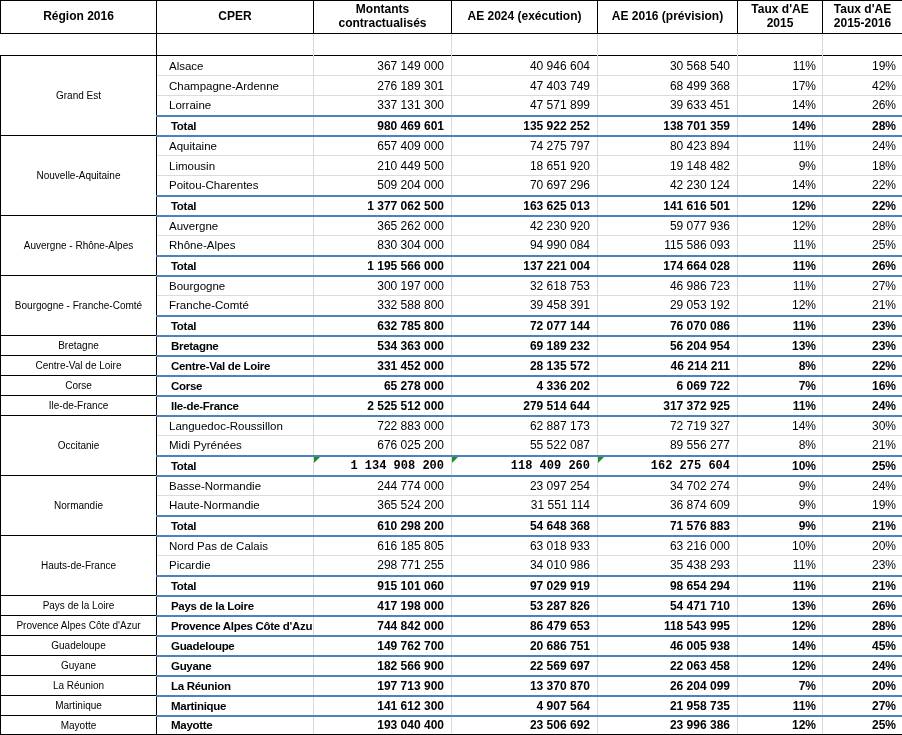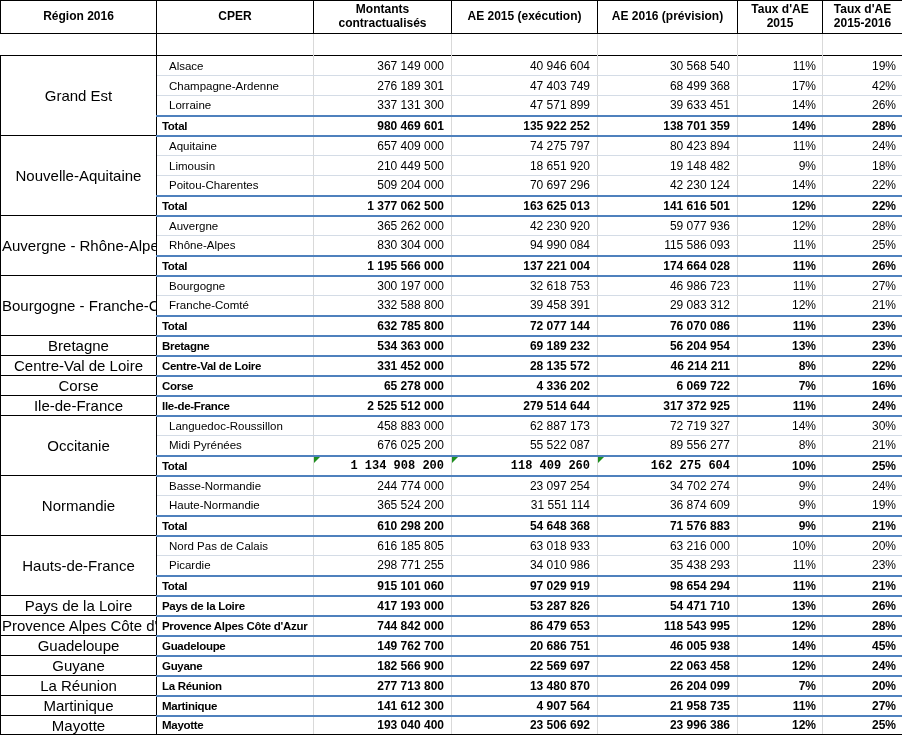--- a/index.html
+++ b/index.html
@@ -53,26 +53,26 @@
     padding:0 2px;
     white-space:nowrap;
     overflow:hidden;
   }
   tr.first-row td{border-top:1px solid var(--grid-black);}
   tr.last-row td{border-bottom:3px solid var(--grid-black) !important;}
 
   td.region-cell{
     border:1px solid var(--grid-black);
     text-align:center;
-    font-size:15px;
+    font-size:10px;
     padding:0 1px;
   }
   td.cper-col{font-size:11.5px;text-align:left;}
   tr.detail td.cper-col{padding-left:12px;margin-left:32px;}
-  tr.total td.cper-col{padding-left:5px;letter-spacing:-0.3px;}
+  tr.total td.cper-col{padding-left:14px;letter-spacing:-0.3px;}
 
   td.montants-col,td.ae2015-col,td.ae2016-col{
     text-align:right;padding-right:7px;
   }
   td.taux2015-col,td.taux1516-col{
     text-align:right;padding-right:6px;
   }
 
   
   tbody td:not(.region-cell){border-right:1px solid var(--grid-light);}
@@ -107,21 +107,21 @@
     <col class="c-ae2015">
       <col class="c-ae2016">
       <col class="c-taux1">
       <col class="c-taux2">
   </colgroup>
   <thead>
     <tr>
       <th>Région 2016</th>
       <th>CPER</th>
       <th>Montants contractualisés</th>
-      <th>AE 2015 (exécution)</th>
+      <th>AE 2024 (exécution)</th>
       <th>AE 2016 (prévision)</th>
       <th>Taux d'AE 2015</th>
       <th>Taux d'AE 2015-2016</th>
     </tr>
   </thead>
   <tbody id="table-body">
     <tr class="spacer">
       <td></td>
       <td></td>
       <td></td>
@@ -227,21 +227,21 @@
         <td class="montants-col"><span>300 197 000</span></td>
         <td class="ae2015-col"><span>32 618 753</span></td>
         <td class="ae2016-col"><span>46 986 723</span></td>
         <td class="taux2015-col"><span>11%</span></td>
         <td class="taux1516-col"><span>27%</span></td>
       </tr>
       <tr class="detail">
         <td class="cper-col"><span>Franche-Comté</span></td>
         <td class="montants-col"><span>332 588 800</span></td>
         <td class="ae2015-col"><span>39 458 391</span></td>
-        <td class="ae2016-col"><span>29 083 312</span></td>
+        <td class="ae2016-col"><span>29 053 192</span></td>
         <td class="taux2015-col"><span>12%</span></td>
         <td class="taux1516-col"><span>21%</span></td>
       </tr>
       <tr class="total">
         <td class="cper-col"><span>Total</span></td>
         <td class="montants-col"><span>632 785 800</span></td>
         <td class="ae2015-col"><span>72 077 144</span></td>
         <td class="ae2016-col"><span>76 070 086</span></td>
         <td class="taux2015-col"><span>11%</span></td>
         <td class="taux1516-col"><span>23%</span></td>
@@ -278,21 +278,21 @@
         <td class="cper-col"><span>Ile-de-France</span></td>
         <td class="montants-col"><span>2 525 512 000</span></td>
         <td class="ae2015-col"><span>279 514 644</span></td>
         <td class="ae2016-col"><span>317 372 925</span></td>
         <td class="taux2015-col"><span>11%</span></td>
         <td class="taux1516-col"><span>24%</span></td>
       </tr>
       <tr class="detail">
         <td class="region-cell" rowspan="3">Occitanie</td>
         <td class="cper-col"><span>Languedoc-Roussillon</span></td>
-        <td class="montants-col"><span>458 883 000</span></td>
+        <td class="montants-col"><span>722 883 000</span></td>
         <td class="ae2015-col"><span>62 887 173</span></td>
         <td class="ae2016-col"><span>72 719 327</span></td>
         <td class="taux2015-col"><span>14%</span></td>
         <td class="taux1516-col"><span>30%</span></td>
       </tr>
       <tr class="detail">
         <td class="cper-col"><span>Midi Pyrénées</span></td>
         <td class="montants-col"><span>676 025 200</span></td>
         <td class="ae2015-col"><span>55 522 087</span></td>
         <td class="ae2016-col"><span>89 556 277</span></td>
@@ -353,21 +353,21 @@
         <td class="cper-col"><span>Total</span></td>
         <td class="montants-col"><span>915 101 060</span></td>
         <td class="ae2015-col"><span>97 029 919</span></td>
         <td class="ae2016-col"><span>98 654 294</span></td>
         <td class="taux2015-col"><span>11%</span></td>
         <td class="taux1516-col"><span>21%</span></td>
       </tr>
       <tr class="total">
         <td class="region-cell" rowspan="1">Pays de la Loire</td>
         <td class="cper-col"><span>Pays de la Loire</span></td>
-        <td class="montants-col"><span>417 193 000</span></td>
+        <td class="montants-col"><span>417 198 000</span></td>
         <td class="ae2015-col"><span>53 287 826</span></td>
         <td class="ae2016-col"><span>54 471 710</span></td>
         <td class="taux2015-col"><span>13%</span></td>
         <td class="taux1516-col"><span>26%</span></td>
       </tr>
       <tr class="total">
         <td class="region-cell" rowspan="1">Provence Alpes Côte d'Azur</td>
         <td class="cper-col"><span>Provence Alpes Côte d'Azur</span></td>
         <td class="montants-col"><span>744 842 000</span></td>
         <td class="ae2015-col"><span>86 479 653</span></td>
@@ -389,22 +389,22 @@
         <td class="cper-col"><span>Guyane</span></td>
         <td class="montants-col"><span>182 566 900</span></td>
         <td class="ae2015-col"><span>22 569 697</span></td>
         <td class="ae2016-col"><span>22 063 458</span></td>
         <td class="taux2015-col"><span>12%</span></td>
         <td class="taux1516-col"><span>24%</span></td>
       </tr>
       <tr class="total">
         <td class="region-cell" rowspan="1">La Réunion</td>
         <td class="cper-col"><span>La Réunion</span></td>
-        <td class="montants-col"><span>277 713 800</span></td>
-        <td class="ae2015-col"><span>13 480 870</span></td>
+        <td class="montants-col"><span>197 713 900</span></td>
+        <td class="ae2015-col"><span>13 370 870</span></td>
         <td class="ae2016-col"><span>26 204 099</span></td>
         <td class="taux2015-col"><span>7%</span></td>
         <td class="taux1516-col"><span>20%</span></td>
       </tr>
       <tr class="total">
         <td class="region-cell" rowspan="1">Martinique</td>
         <td class="cper-col"><span>Martinique</span></td>
         <td class="montants-col"><span>141 612 300</span></td>
         <td class="ae2015-col"><span>4 907 564</span></td>
         <td class="ae2016-col"><span>21 958 735</span></td>

